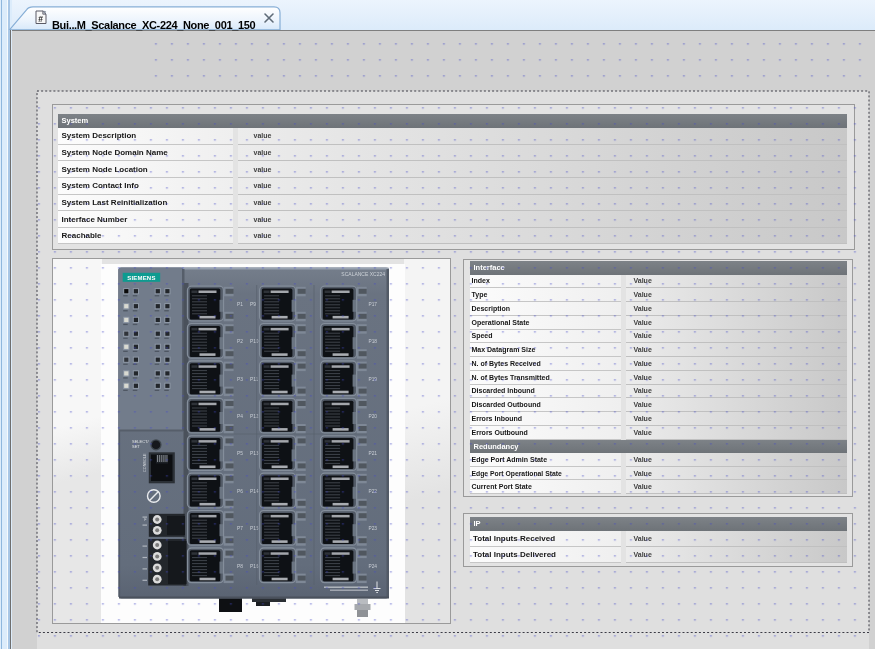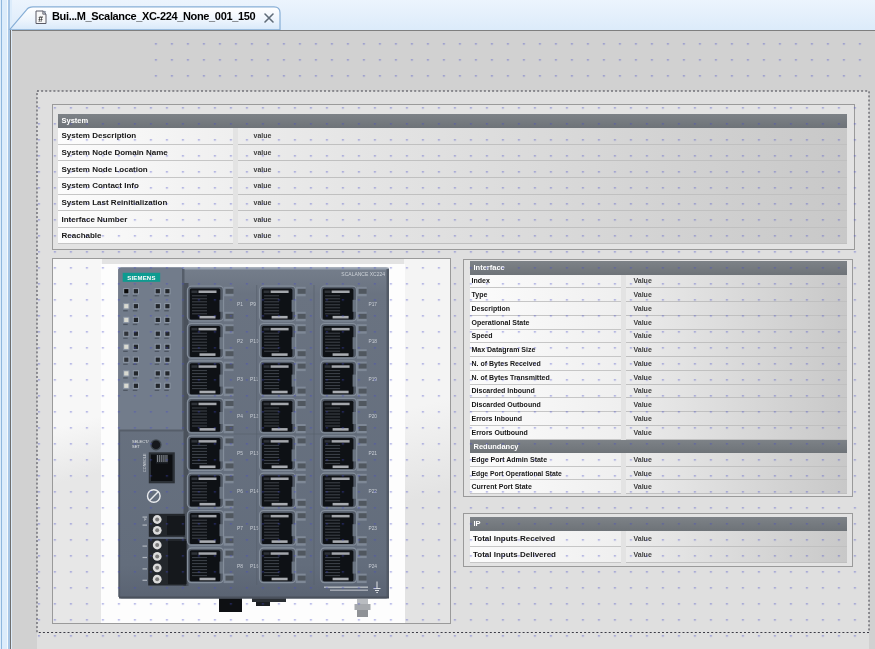--- a/index.html
+++ b/index.html
@@ -34,21 +34,21 @@
       </linearGradient>
     </defs>
 <path d="M9.5,29.8 L26.5,9.8 Q28.5,6.8 33,6.8 L274,6.8 Q280,6.8 280,12.8 L280,29.8 Z" fill="url(#tg)" stroke="#86aed6" stroke-width="1.2"></path>
 </svg>
 <svg class="abs" style="left:35px;top:10px" width="13" height="15" viewBox="0 0 13 15">
 <path d="M1,1 h6.8 l3.2,3.2 v9.3 h-10 z" fill="#f8f8f8" stroke="#5a5a66" stroke-width="1"></path>
 <path d="M7.8,1 v3.2 h3.2 z" fill="#c9ced6" stroke="#5a5a66" stroke-width="0.8"></path>
 <text x="5.6" y="11.6" font-size="8.5" font-weight="bold" fill="#222" text-anchor="middle" font-family="Liberation Sans">#</text>
 <path d="M8.2,0.5 l3,1 l-1.4,2.6 z" fill="#8a93a0"></path>
 </svg>
-<div class="abs" style="left:52px;top:10px;font-size:11px;font-weight:bold;color:#000;letter-spacing:-0.35px">Bui...M_Scalance_XC-224_None_001_150</div>
+<div class="abs" style="left:52px;top:19px;font-size:11px;font-weight:bold;color:#000;letter-spacing:-0.35px">Bui...M_Scalance_XC-224_None_001_150</div>
 <svg class="abs" style="left:263px;top:12px" width="12" height="12" viewBox="0 0 12 12">
 <path d="M2,2 L10,10 M10,2 L2,10" stroke="#5f6b78" stroke-width="1.6" stroke-linecap="round"></path>
   </svg>
 <svg class="abs" style="left:0;top:0" width="875" height="649" viewBox="0 0 875 649">
     <rect x="37" y="91" width="832" height="541.5" fill="none" stroke="#3c3c46" stroke-width="1" stroke-dasharray="2,2.1"></rect>
   </svg>
 <div class="cont" style="left:51.5px;top:103.5px;width:803.5px;height:146.5px"></div>
 <div class="hdr" style="left:57.5px;top:113.5px;width:789.5px;height:14.5px">System</div>
 <div class="lbl" style="left:57.5px;top:128.00px;width:175px;height:16.64px">System Description</div>
 <div class="val" style="left:238px;top:128.00px;width:609px;height:16.64px;padding-left:15.5px">value</div>

